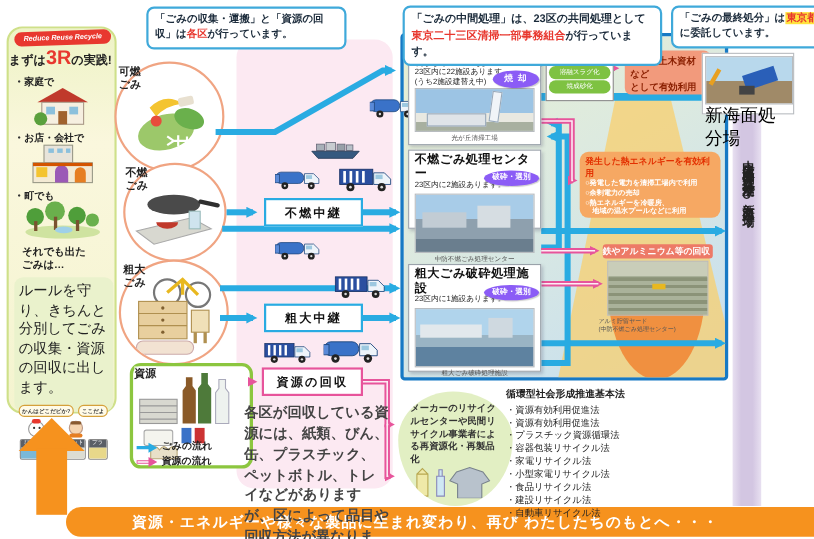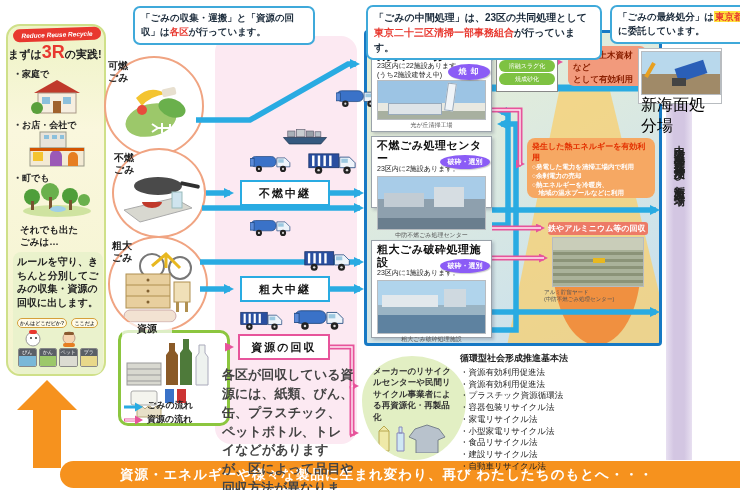--- a/index.html
+++ b/index.html
@@ -105,21 +105,21 @@
       <circle cx="30" cy="9" r="9" fill="#6ab04c"></circle>
         <rect x="29" y="14" width="3" height="12" fill="#7a5230"></rect>
       <circle cx="50" cy="13" r="8" fill="#4f9e3a"></circle>
         <rect x="49" y="17" width="3" height="10" fill="#7a5230"></rect>
       <circle cx="64" cy="17" r="6" fill="#6ab04c"></circle>
         <ellipse cx="38" cy="26" rx="8" ry="3" fill="#9fd0e8"></ellipse>
     </svg>
     <div class="abs ctr pre" style="left:12px;top:198px;width:100px;font-size:9.5px;font-weight:bold;color:#222;line-height:1.25">それでも出た
 ごみは…</div>
     <div class="abs" style="left:5px;top:226px;width:90px;height:122px;background:#eaf2cc;border-radius:8px;padding:3px 4px">
-      <div style="font-size:10px;font-weight:bold;color:#222;line-height:1.35">ルールを守り、きちんと分別してごみの収集・資源の回収に出します。</div>
+      <div style="font-size:13px;font-weight:normal;color:#222;line-height:1.35">ルールを守り、きちんと分別してごみの収集・資源の回収に出します。</div>
       <div style="margin-top:2px">
         <span class="bub">かんはどこだビか?</span>
         <span class="bub">ここだよ</span>
       </div>
       <svg width="82" height="18" viewBox="0 0 82 18" style="display:block">
         <circle cx="16" cy="10" r="7" fill="#fff" stroke="#999"></circle>
           <circle cx="14" cy="9" r="1" fill="#333"></circle>
           <circle cx="19" cy="9" r="1" fill="#333"></circle>
         <rect x="12" y="1" width="8" height="4" rx="2" fill="#e8382f"></rect>
         <circle cx="52" cy="9" r="6" fill="#f6d4b0" stroke="#b98"></circle>
@@ -217,21 +217,21 @@
         <line x1="6" y1="48" x2="40" y2="48" stroke="#999"></line>
       <path d="M48 10 h6 v8 l3 4 v30 h-12 v-30 l3 -4 z" fill="#8a5a28"></path>
       <path d="M62 6 h6 v10 l3 4 v32 h-12 v-32 l3 -4 z" fill="#4e7a3a"></path>
       <path d="M78 12 h6 v8 l3 4 v28 h-12 v-28 l3 -4 z" fill="#eef2ef" stroke="#aab"></path>
       <rect x="44" y="56" width="9" height="14" fill="#3a72c8"></rect>
         <rect x="56" y="56" width="9" height="14" fill="#cc3333"></rect>
       <rect x="10" y="58" width="26" height="14" rx="2" fill="#f4f4ee" stroke="#aaa"></rect>
       <path d="M16 76 q4 -6 8 0 q4 -6 8 0 q4 -6 8 0 v8 h-24 z" fill="#e8e0c8" stroke="#b8a878"></path>
     </svg>
   </div>
-  <div class="abs" style="left:122px;top:322px;font-size:10px;font-weight:bold;color:#222;z-index:4;background:rgba(255,255,255,.7);padding:0 15px">資源</div>
+  <div class="abs" style="left:122px;top:333px;font-size:10px;font-weight:bold;color:#222;z-index:4;background:rgba(255,255,255,.7);padding:0 0">資源</div>
 
   <div class="abs relay" style="left:240px;top:180px;width:90px;height:26px">不燃中継</div>
   <div class="abs relay" style="left:240px;top:276px;width:90px;height:26px">粗大中継</div>
   <div class="abs relay relayp" style="left:238px;top:334px;width:92px;height:26px">資源の回収</div>
   <div class="abs" style="left:222px;top:366px;width:132px;font-size:13px;font-weight:bold;color:#444;line-height:1.45;z-index:4">各区が回収している資源には、紙類、びん、缶、プラスチック、ペットボトル、トレイなどがありますが、区によって品目や回収方法が異なります。</div>
 
   <div class="abs" style="left:124px;top:397px;z-index:4">
     <div style="display:flex;align-items:flex-end;height:15px">
       <svg width="20" height="10" viewBox="0 0 20 10">
           <path d="M0 3.5 h11 v-3 l8 4.5 -8 4.5 v-3 h-11 z" fill="#29abe2"></path>

